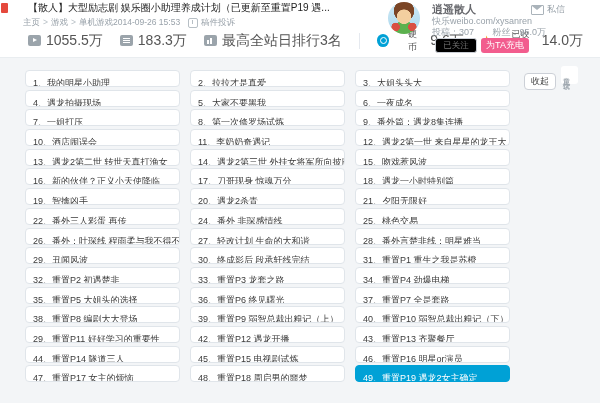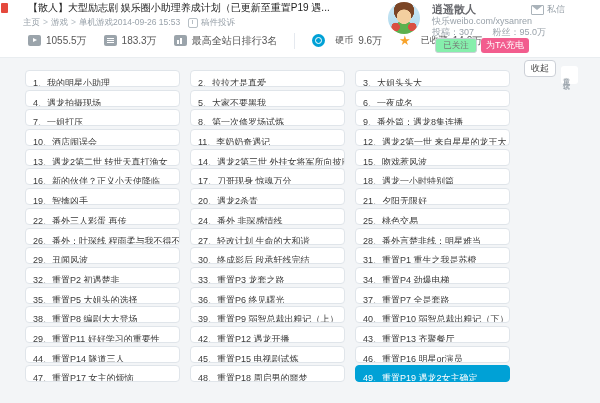--- a/index.html
+++ b/index.html
@@ -15,22 +15,22 @@
   .video-title{left:28px;top:1px;font-size:10px;color:#222;white-space:nowrap;}
   .sub-row{left:23px;top:17px;font-size:8.5px;color:#99a2aa;white-space:nowrap;}
   .sub-row a{color:#99a2aa;text-decoration:none;}
   .sub-sep{margin:0 3px;color:#b8c0c6;}
   .date{left:113px;top:17px;font-size:8.5px;color:#99a2aa;}
   .report{left:188px;top:17px;font-size:8.5px;color:#99a2aa;display:flex;align-items:center;gap:3px;}
   .report-ico{width:8px;height:8px;border:1px solid #b7bfc5;border-radius:2px;display:inline-block;position:relative;}
   .report-ico::after{content:"";position:absolute;left:3px;top:1px;width:1px;height:4px;background:#b7bfc5;}
   .stats-row{left:28px;top:33px;display:flex;align-items:center;height:15px;}
   .stat{display:flex;align-items:center;margin-right:17px;}
-  .stat .txt{font-size:10px;color:#555;margin-left:5px;white-space:nowrap;}
-  .stat .lab{font-size:9px;color:#555;margin-left:10px;}
+  .stat .txt{font-size:14px;color:#555;margin-left:5px;white-space:nowrap;}
+  .stat .lab{font-size:9px;color:#555;margin-left:19px;}
   .ico-box{width:13px;height:11px;background:#9ba4ab;border-radius:2px;position:relative;display:inline-block;}
   .ico-play::after{content:"";position:absolute;left:5px;top:3px;border-left:4px solid #fff;border-top:2.5px solid transparent;border-bottom:2.5px solid transparent;}
   .ico-dm::after{content:"";position:absolute;left:3px;top:3px;width:7px;height:5px;
     background:linear-gradient(#fff 1px,transparent 1px) 0 0/7px 2px;}
   .ico-rank::after{content:"";position:absolute;left:3px;bottom:2px;width:2px;height:4px;background:#fff;box-shadow:3px 0 0 #fff,3px -2px 0 #fff;}
   .ico-coin{width:13px;height:13px;border-radius:50%;background:#00a1d6;position:relative;display:inline-block;}
   .ico-coin::after{content:"";position:absolute;left:3px;top:3px;width:7px;height:7px;border:1px solid #fff;border-radius:50%;box-sizing:border-box;}
   .ico-star{color:#f7a32b;font-size:13px;line-height:13px;}
   .vdiv{width:1px;height:16px;background:#e5e9ef;margin-right:17px;}
   
@@ -43,30 +43,30 @@
       radial-gradient(circle at 50% 108%, #5cb14e 0 15px, rgba(0,0,0,0) 15.5px),
       linear-gradient(#cfe8f4,#a9d8ee);}
   .up-name{left:432px;top:2px;font-size:11px;font-weight:bold;color:#66676c;}
   .pm{left:531px;top:3px;font-size:9px;color:#99a2aa;display:flex;align-items:center;gap:3px;}
   .env{width:11px;height:8px;border:1px solid #aab3ba;border-radius:1px;position:relative;display:inline-block;}
   .env::after{content:"";position:absolute;left:0;top:0;border-left:5.5px solid transparent;border-right:5.5px solid transparent;border-top:4px solid #aab3ba;}
   .up-sign{left:432px;top:15px;font-size:9px;color:#99a2aa;text-align:right;}
   .up-counts{left:432px;top:26px;font-size:9px;color:#99a2aa;white-space:nowrap;}
   .up-counts .pair{margin-right:16px;}
   .btn-follow{left:435px;top:38px;width:40px;height:13px;line-height:13px;text-align:center;
-    background:#86efac;border:1px solid #ccd0d7;border-radius:3px;font-size:8.5px;color:#757575;cursor:pointer;}
+    background:#000000;border:1px solid #ccd0d7;border-radius:3px;font-size:8.5px;color:#757575;cursor:pointer;}
   .btn-charge{left:481px;top:38px;width:48px;height:15px;line-height:15px;text-align:center;
     background:#f25d8e;border-radius:3px;font-size:9px;color:#fff;cursor:pointer;}
   
   .list-bg{left:0;top:57px;right:0;bottom:0;background:#f3f5f7;border-top:1px solid #e9edf0;}
   .ep-grid{left:25px;top:70px;width:485px;display:grid;grid-template-columns:repeat(3,155px);grid-auto-rows:19.7px;column-gap:10px;}
   .ep{height:17px;line-height:16px;box-sizing:border-box;background:#fff;border:1px solid #e0e5ea;border-radius:4px;
     padding:4px 7px;font-size:9px;color:#3a3a3a;white-space:nowrap;overflow:hidden;cursor:pointer;}
   .ep.active{background:#00a1d6;border-color:#00a1d6;color:#fff;}
-  .btn-collapse{left:524px;top:60px;width:32px;height:17px;line-height:15px;box-sizing:border-box;text-align:center;
+  .btn-collapse{left:524px;top:73px;width:32px;height:17px;line-height:15px;box-sizing:border-box;text-align:center;
     background:#fff;border:1px solid #ccd0d7;border-radius:4px;font-size:9px;color:#444;cursor:pointer;}
   .feedback{left:561px;top:66px;width:17px;padding:5px 0;background:#fff;border-radius:3px;
     writing-mode:vertical-lr;text-orientation:upright;font-size:7.5px;color:#9aa3ab;letter-spacing:2px;text-align:center;cursor:pointer;}
 </style>
 </head>
 <body>
 
 <div class="abs red-tag"></div>
 <div class="abs video-title">【散人】大型励志剧 娱乐圈小助理养成计划（已更新至重置P19 遇...</div>
 

